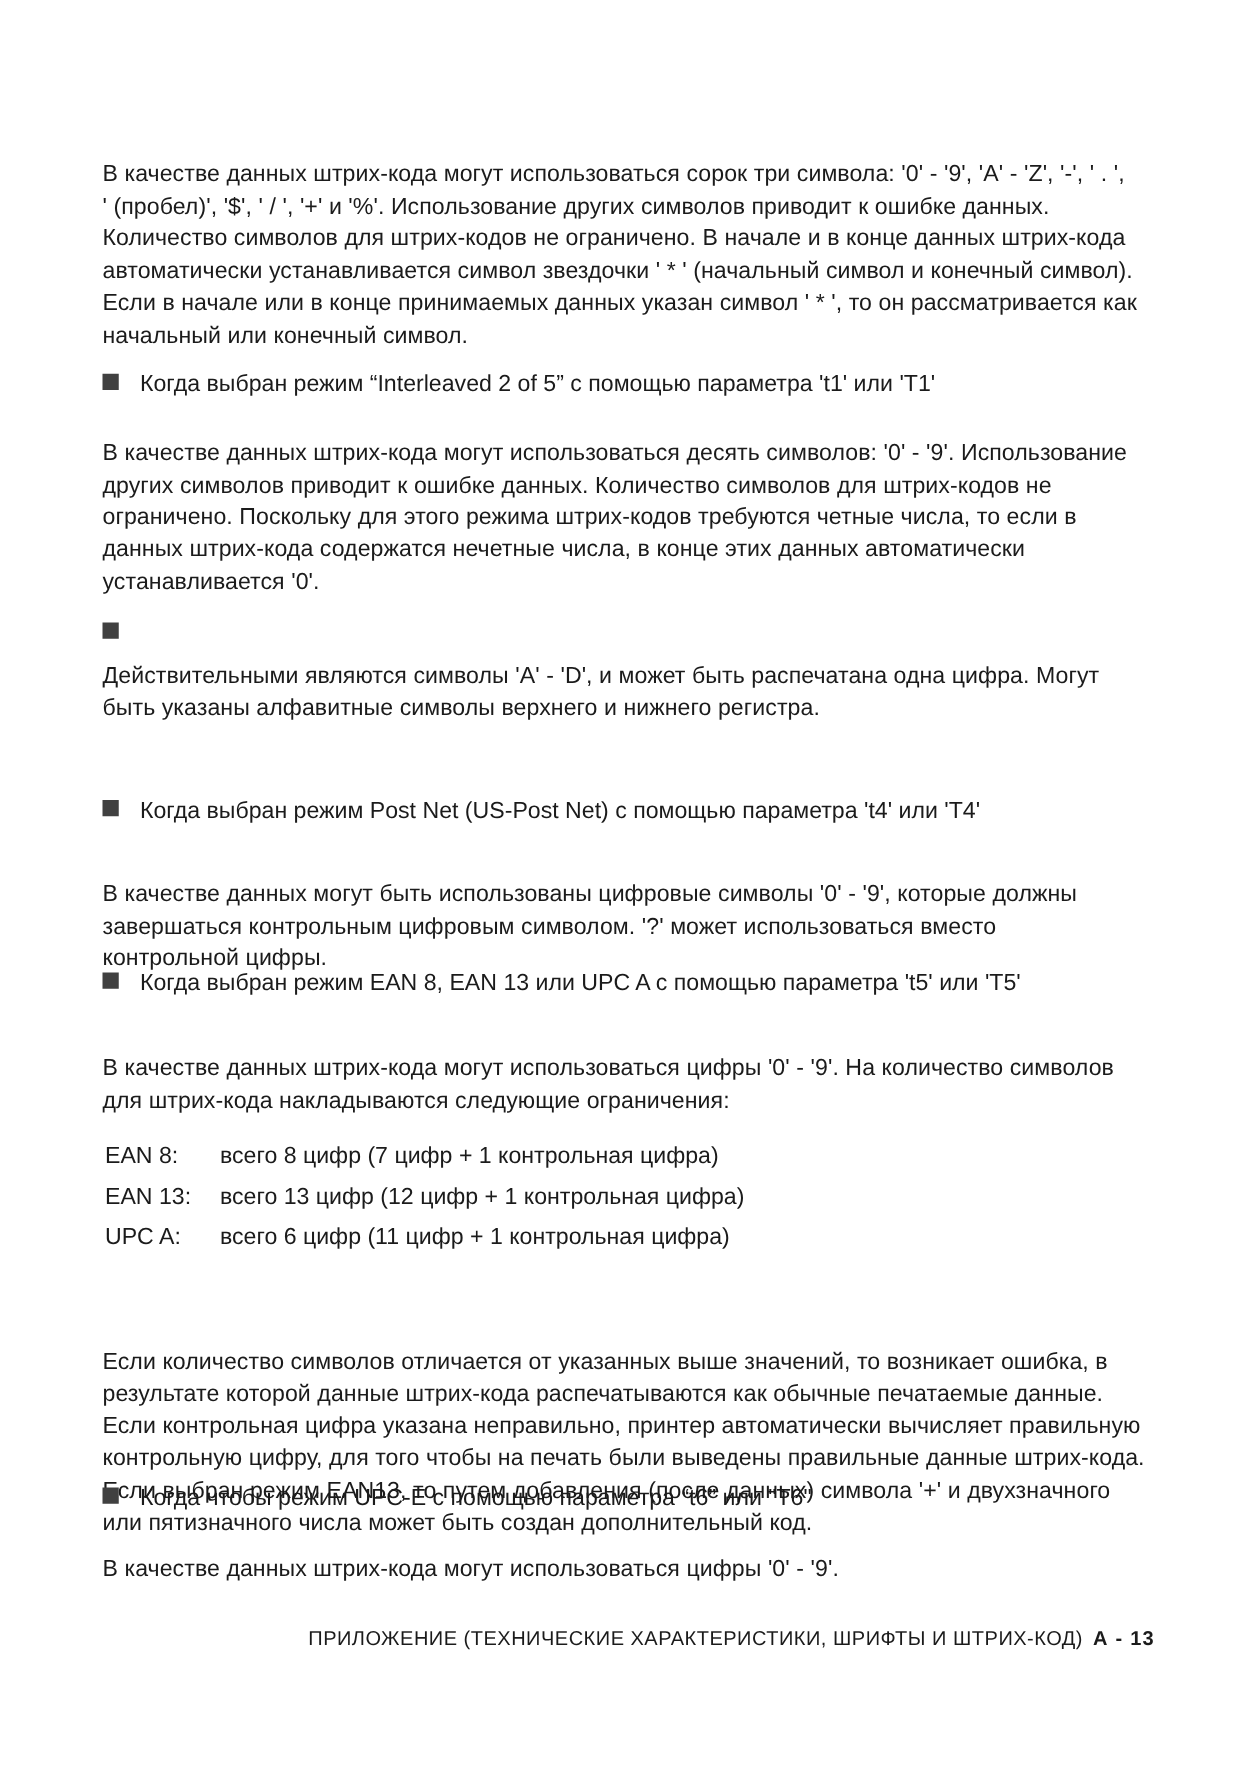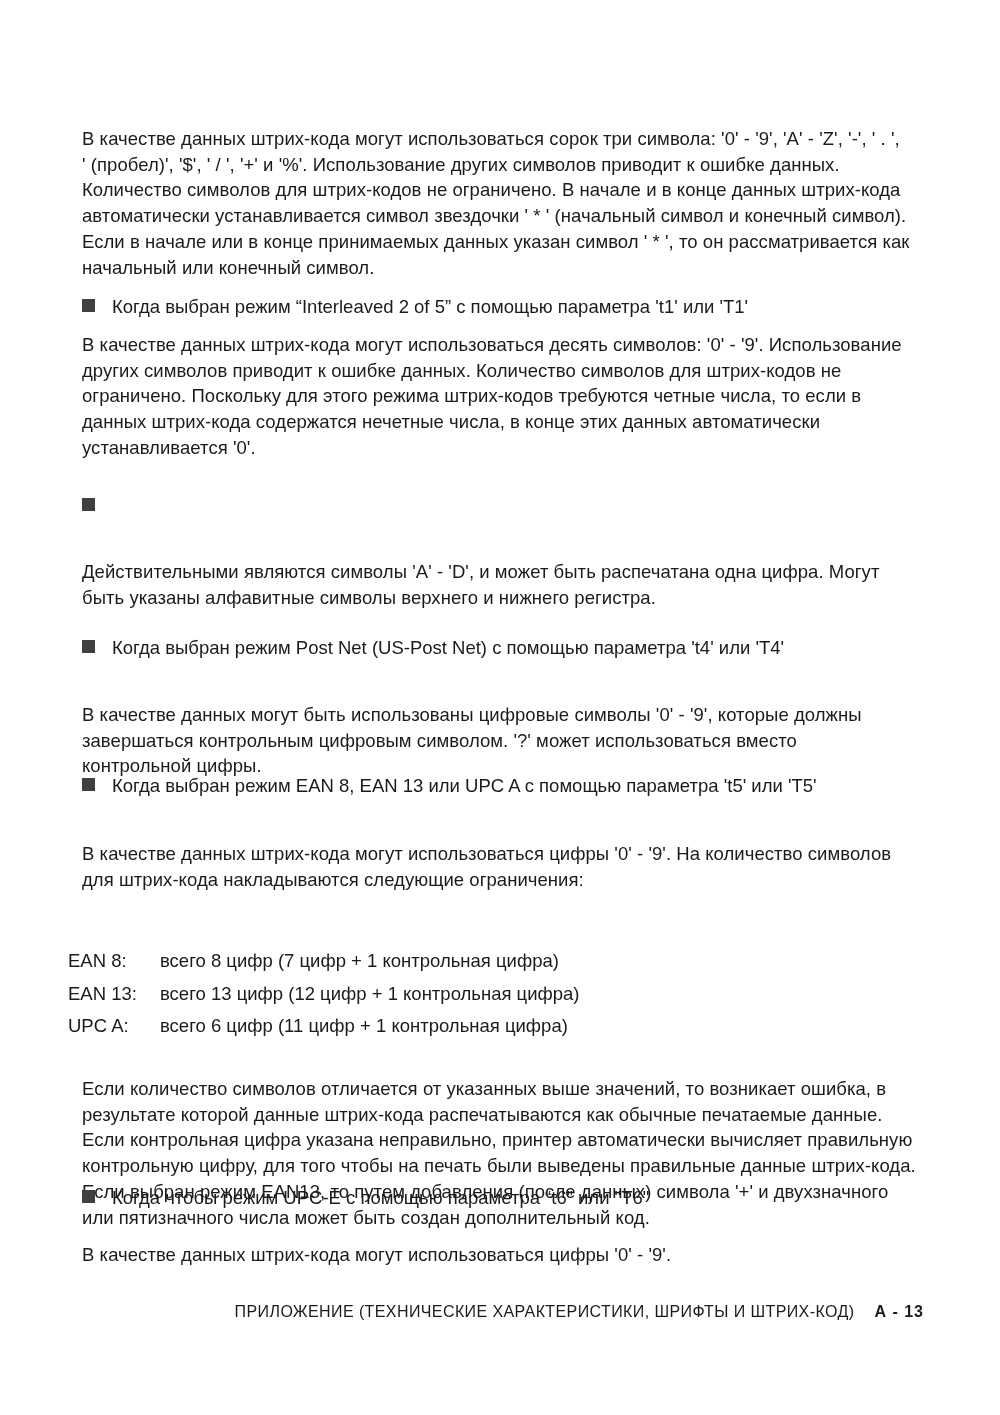--- a/index.html
+++ b/index.html
@@ -38,39 +38,38 @@
     text-align: center;
   }
   .bullet .sq {
     width: 13px; height: 13px;
     background: #404040;
     margin-top: 4px;
     flex: none;
   }
   .specs {
     position: absolute;
-    left: 68px;
+    left: 84px;
     font-size: 18.5px;
     z-index: 2;
-    margin-top: 37px;
   }
   .spec-row { height: 32.5px; }
   .spec-label { display: inline-block; width: 92px; }
   .footer {
     position: absolute;
     top: 1303px;
     right: 76px;
     font-size: 16px;
     letter-spacing: 0.4px;
     white-space: nowrap;
     z-index: 2;
   }
   .footer .page-num {
     font-weight: bold;
-    margin-left: 20px;
+    margin-left: 8px;
     letter-spacing: 1px;
   }
   .watermark {
     position: absolute;
     left: 396px;
     top: 662px;
     font-size: 55px;
     font-style: italic;
     font-weight: bold;
     letter-spacing: 1px;
@@ -89,31 +88,31 @@
 Количество символов для штрих-кодов не ограничено. В начале и в конце данных штрих-кода
 автоматически устанавливается символ звездочки ' * ' (начальный символ и конечный символ).
 Если в начале или в конце принимаемых данных указан символ ' * ', то он рассматривается как
 начальный или конечный символ.</div>
 
   <div class="bullet" style="top:295px">
     <span class="sq"></span>
     <span>Когда выбран режим “Interleaved 2 of 5” с помощью параметра 't1' или 'T1'</span>
   </div>
 
-  <div class="para" style="top:332px">В качестве данных штрих-кода могут использоваться десять символов: '0' - '9'. Использование
+  <div class="para" style="top:349px">В качестве данных штрих-кода могут использоваться десять символов: '0' - '9'. Использование
 других символов приводит к ошибке данных. Количество символов для штрих-кодов не
 ограничено. Поскольку для этого режима штрих-кодов требуются четные числа, то если в
 данных штрих-кода содержатся нечетные числа, в конце этих данных автоматически
 устанавливается '0'.</div>
 
   <div class="bullet" style="top:494px">
     <span class="sq"></span>
   </div>
 
-  <div class="para" style="top:559px">Действительными являются символы 'A' - 'D', и может быть распечатана одна цифра. Могут
+  <div class="para" style="top:527px">Действительными являются символы 'A' - 'D', и может быть распечатана одна цифра. Могут
 быть указаны алфавитные символы верхнего и нижнего регистра.</div>
 
   <div class="bullet" style="top:636px">
     <span class="sq"></span>
     <span>Когда выбран режим Post Net (US-Post Net) с помощью параметра 't4' или 'T4'</span>
   </div>
 
   <div class="para" style="top:702px">В качестве данных могут быть использованы цифровые символы '0' - '9', которые должны
 завершаться контрольным цифровым символом. '?' может использоваться вместо
 контрольной цифры.</div>

